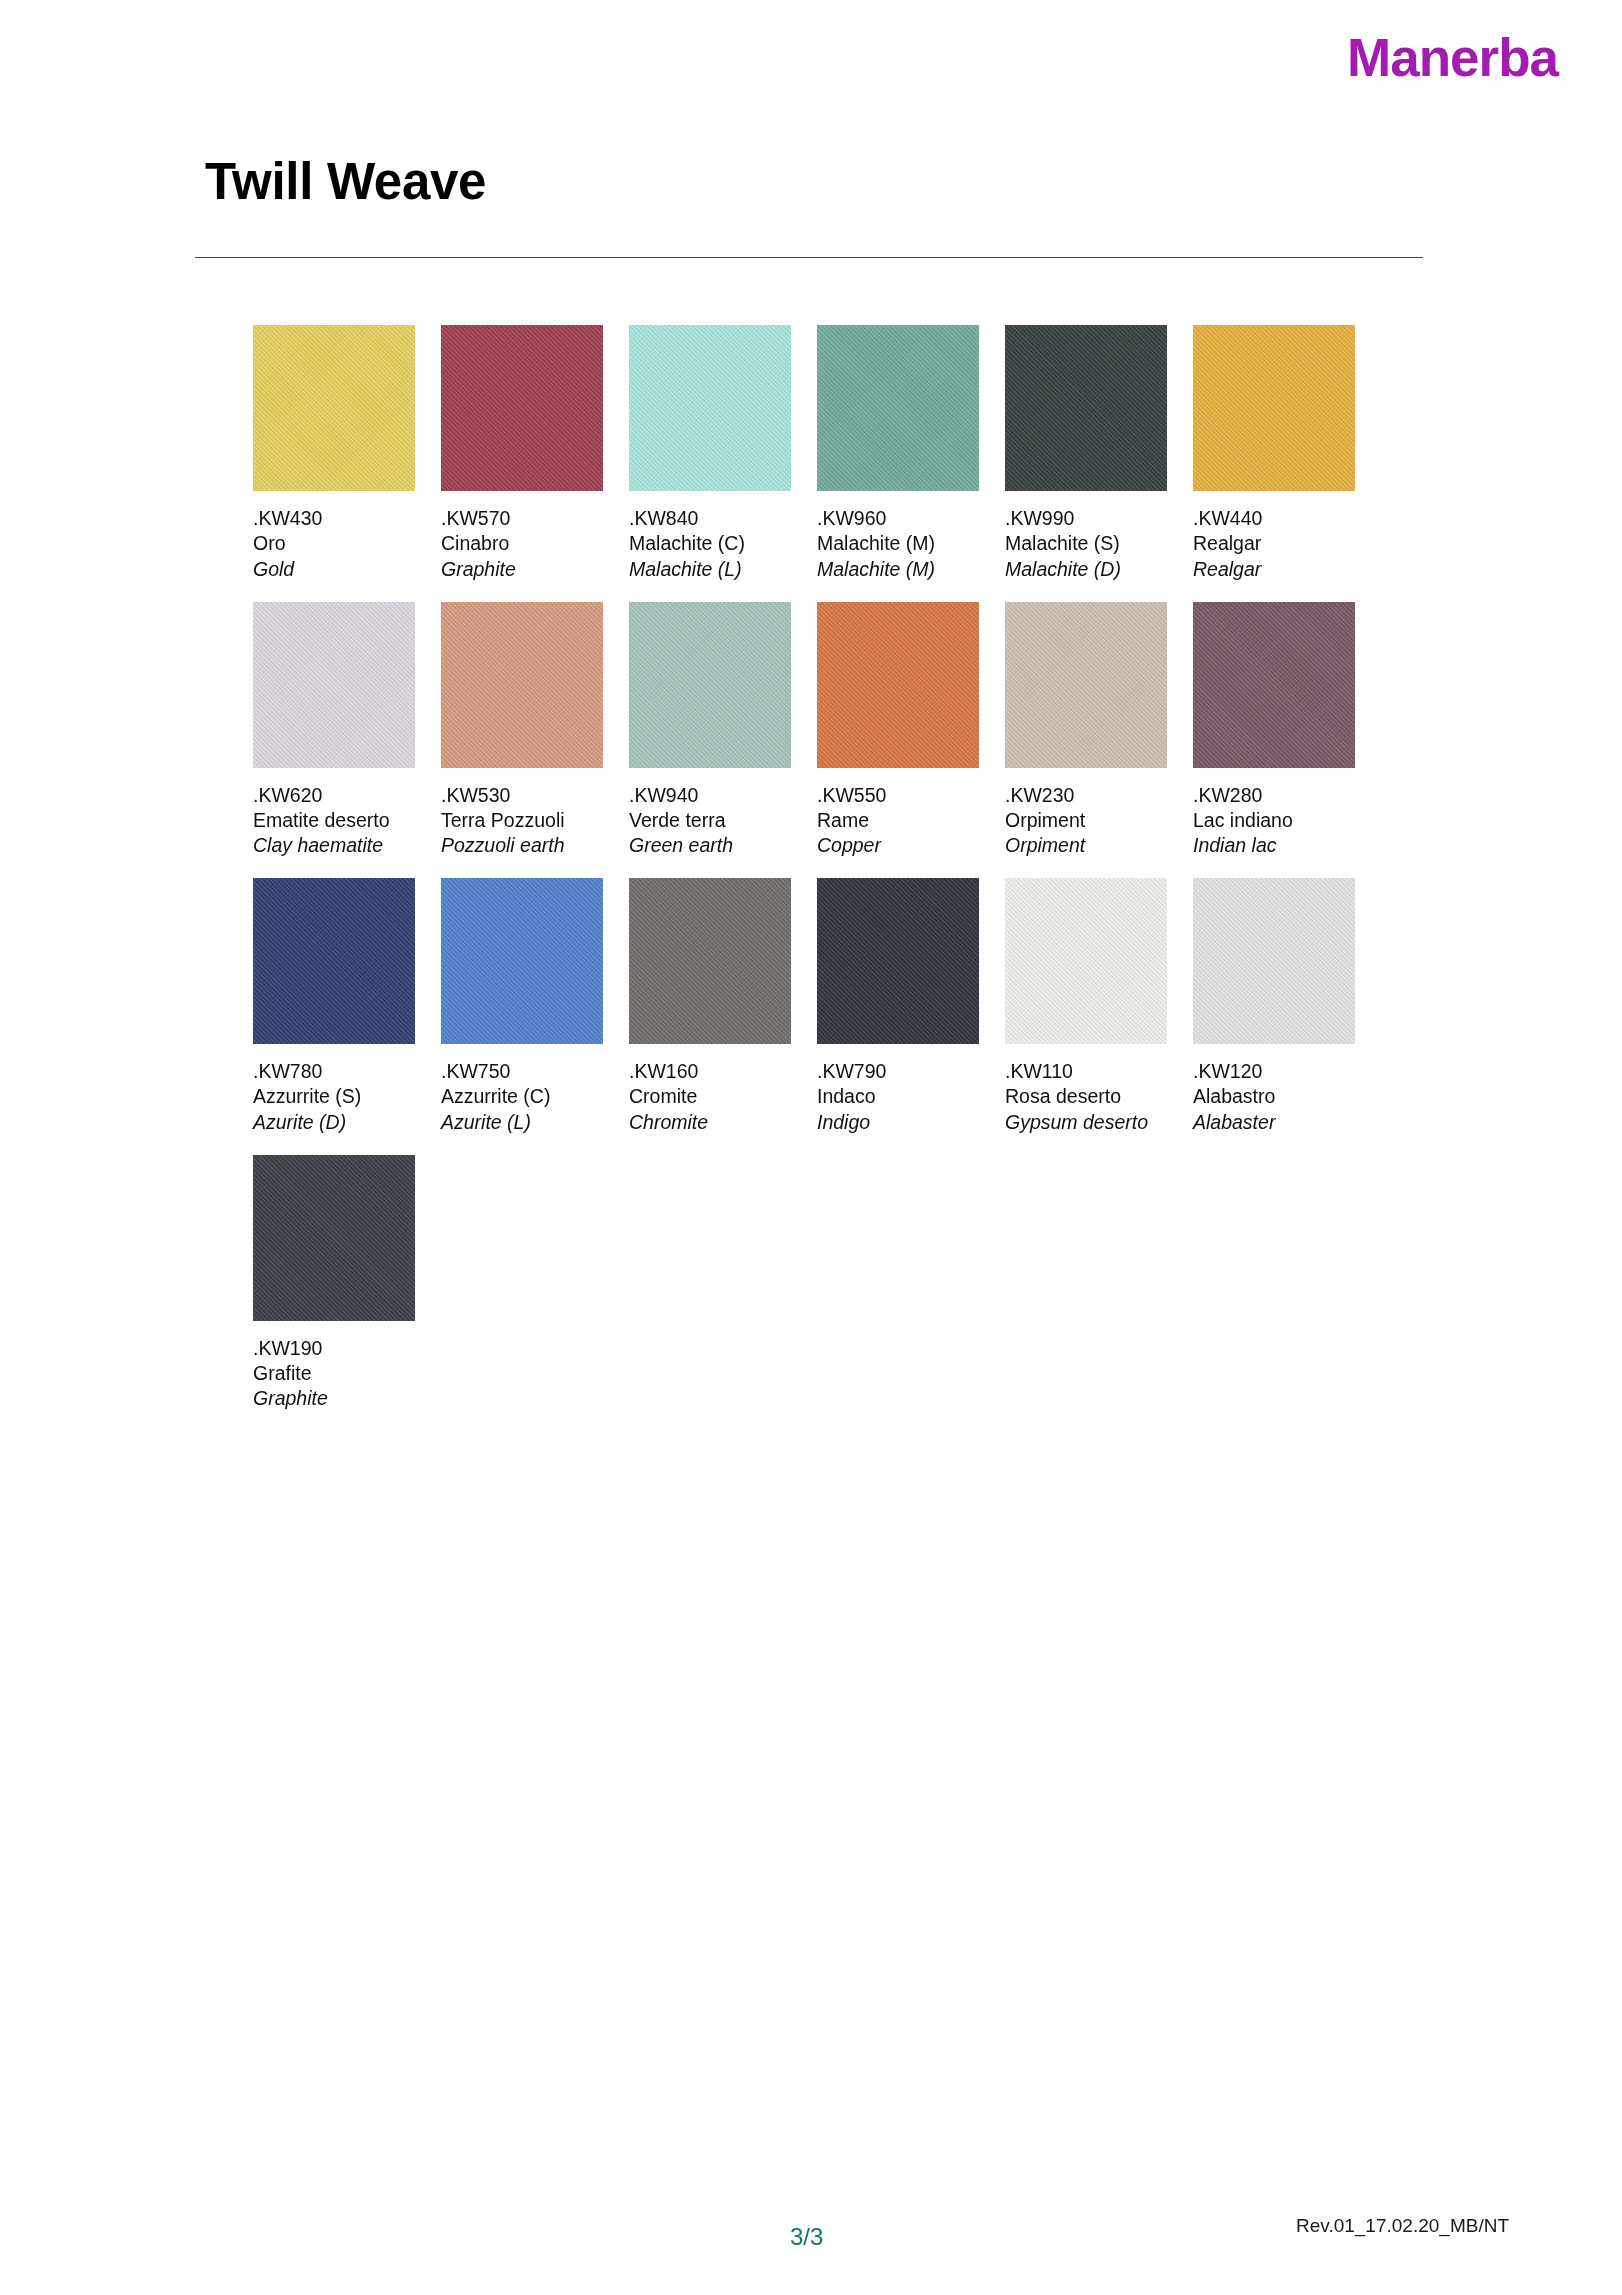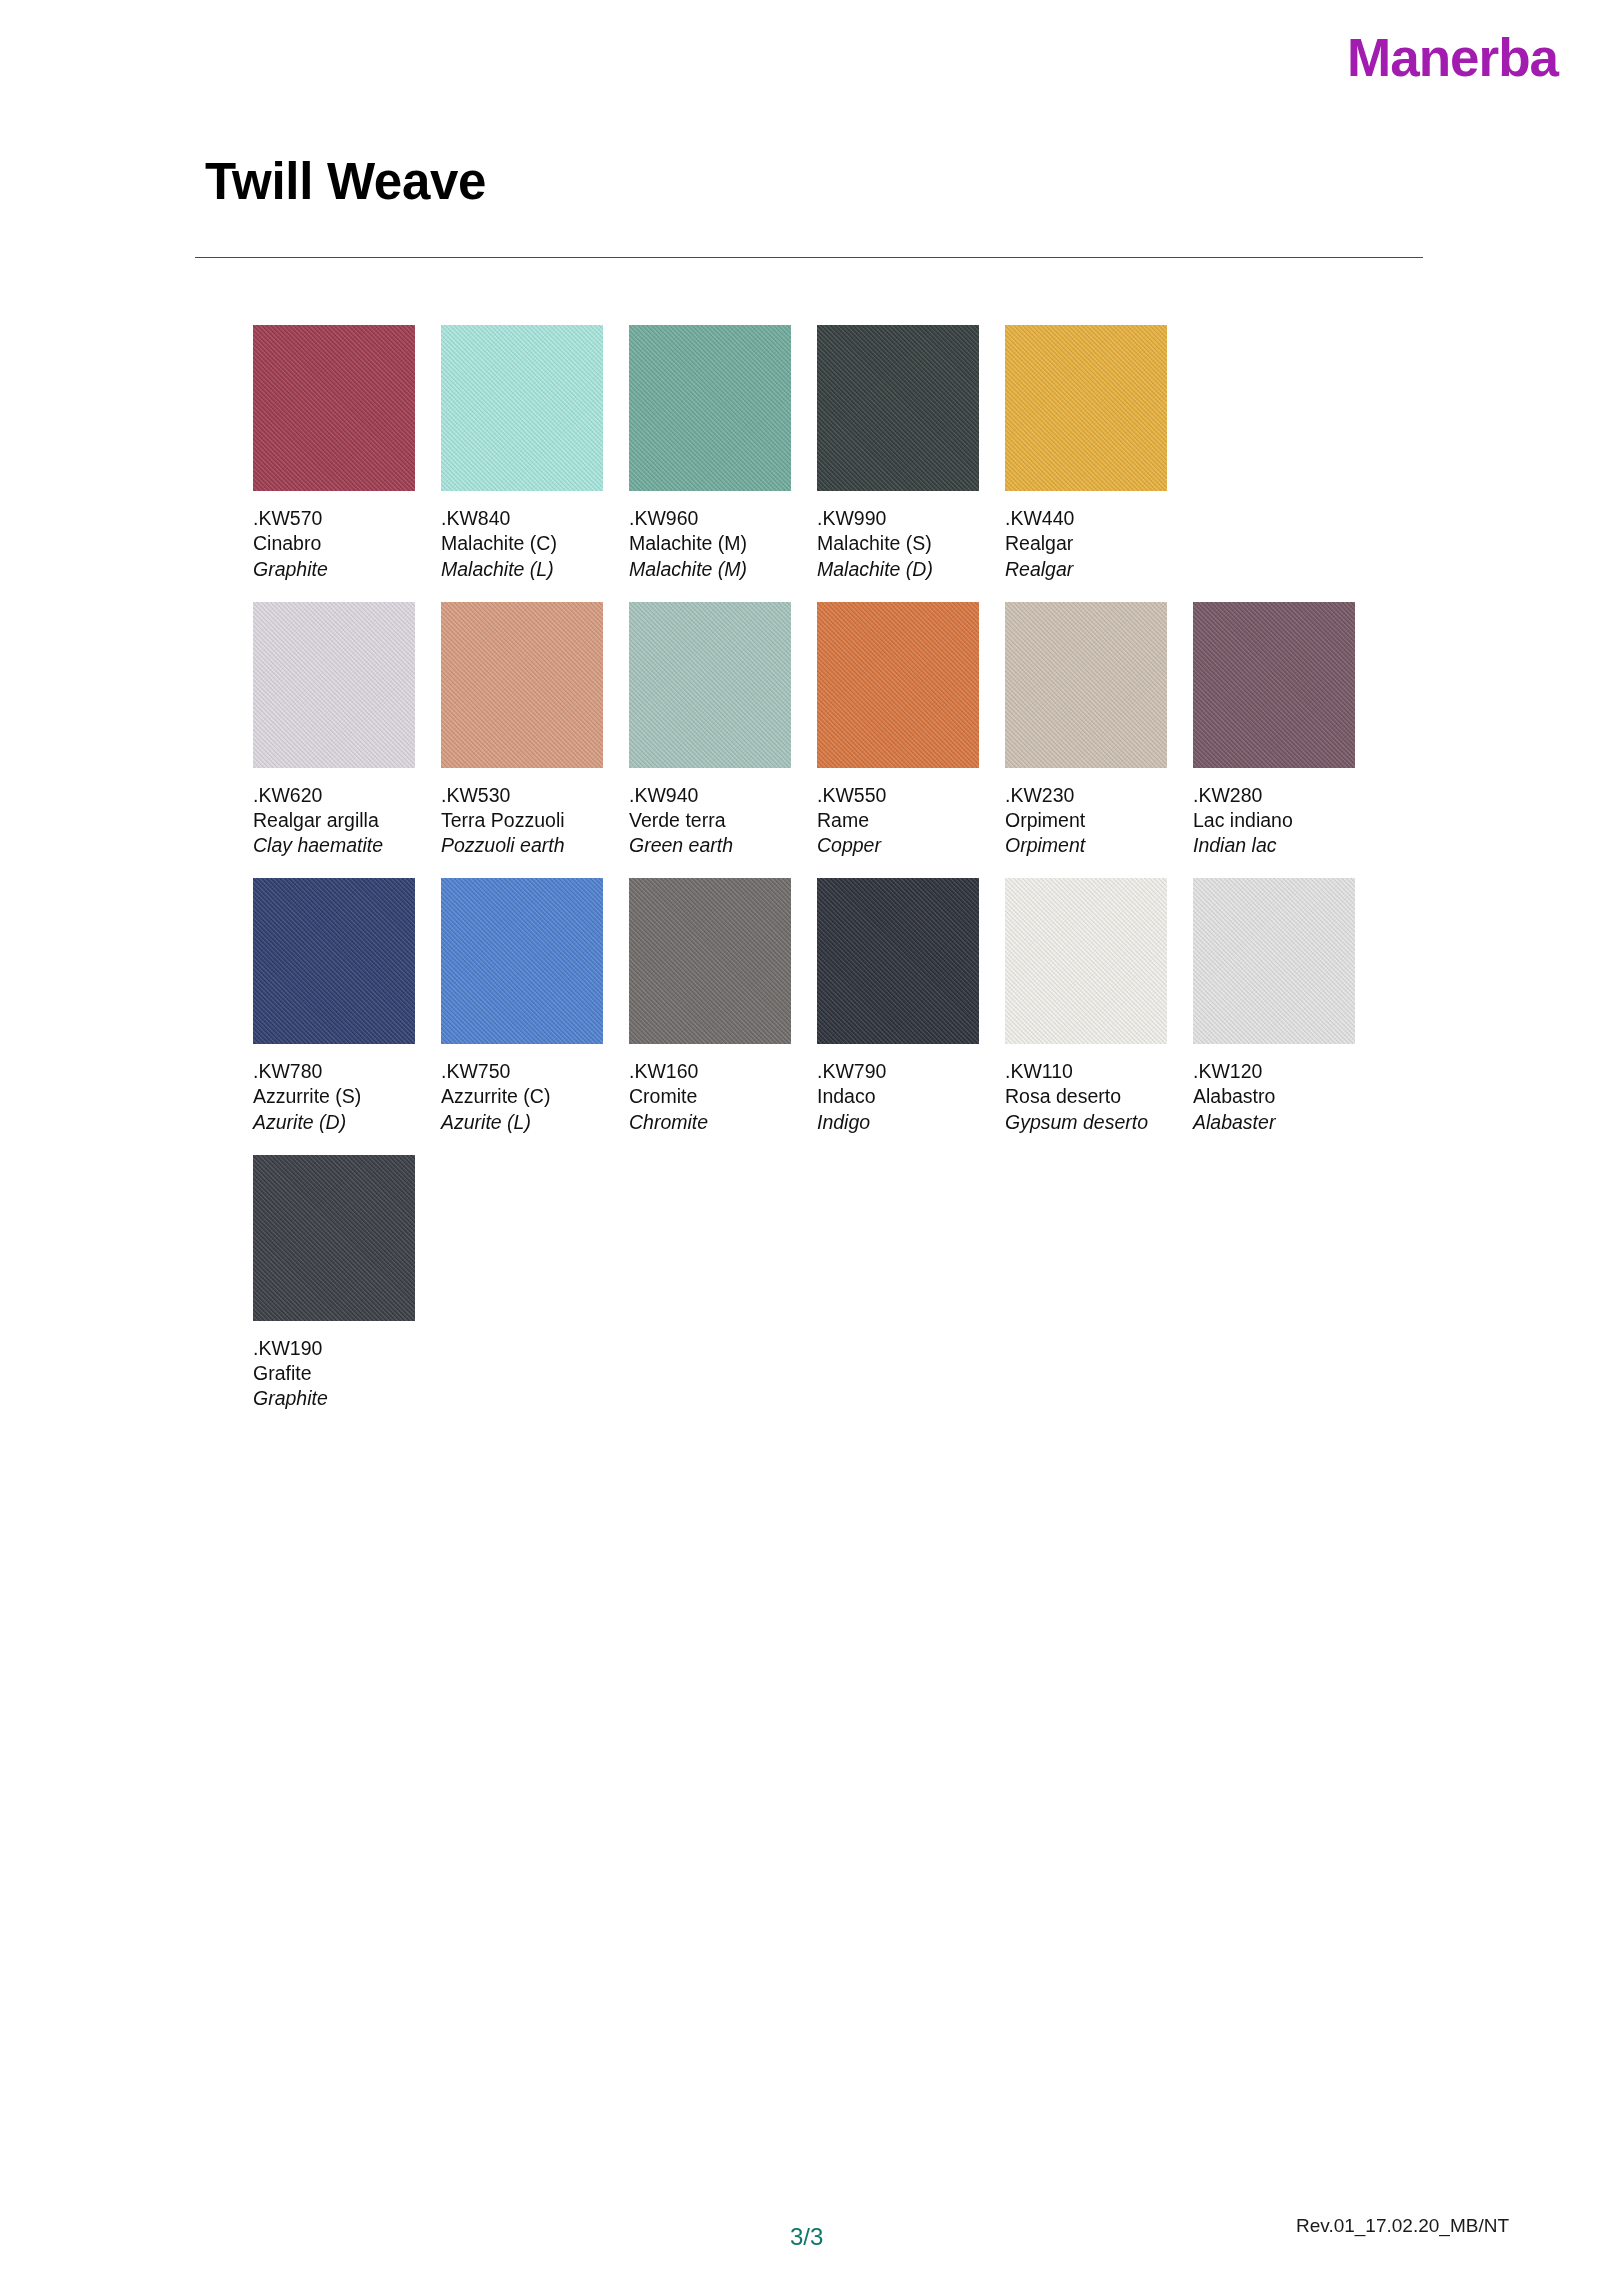--- a/index.html
+++ b/index.html
@@ -134,20 +134,28 @@
 <body>
 
 <div id="brand-logo">Manerba</div>
 
 <div id="page-title">Twill Weave</div>
 <div id="title-rule"></div>
 
 <div id="swatch-grid">
     <div class="swatch-row">
       <div class="swatch-cell">
+        <div class="swatch-chip" style="background-color: rgb(230, 209, 92);"></div>
+        <div class="swatch-labels">
+          <span class="swatch-code">.KW430</span>
+          <span class="swatch-it">Oro</span>
+          <span class="swatch-en">Gold</span>
+        </div>
+      </div>
+      <div class="swatch-cell">
         <div class="swatch-chip" style="background-color: rgb(158, 58, 79);"></div>
         <div class="swatch-labels">
           <span class="swatch-code">.KW570</span>
           <span class="swatch-it">Cinabro</span>
           <span class="swatch-en">Graphite</span>
         </div>
       </div>
       <div class="swatch-cell">
         <div class="swatch-chip" style="background-color: rgb(168, 230, 221);"></div>
         <div class="swatch-labels">
@@ -179,21 +187,21 @@
           <span class="swatch-it">Realgar</span>
           <span class="swatch-en">Realgar</span>
         </div>
       </div>
     </div>
     <div class="swatch-row">
       <div class="swatch-cell">
         <div class="swatch-chip" style="background-color: rgb(222, 215, 224);"></div>
         <div class="swatch-labels">
           <span class="swatch-code">.KW620</span>
-          <span class="swatch-it">Realgar argilla</span>
+          <span class="swatch-it">Ematite deserto</span>
           <span class="swatch-en">Clay haematite</span>
         </div>
       </div>
       <div class="swatch-cell">
         <div class="swatch-chip" style="background-color: rgb(215, 155, 128);"></div>
         <div class="swatch-labels">
           <span class="swatch-code">.KW530</span>
           <span class="swatch-it">Terra Pozzuoli</span>
           <span class="swatch-en">Pozzuoli earth</span>
         </div>

